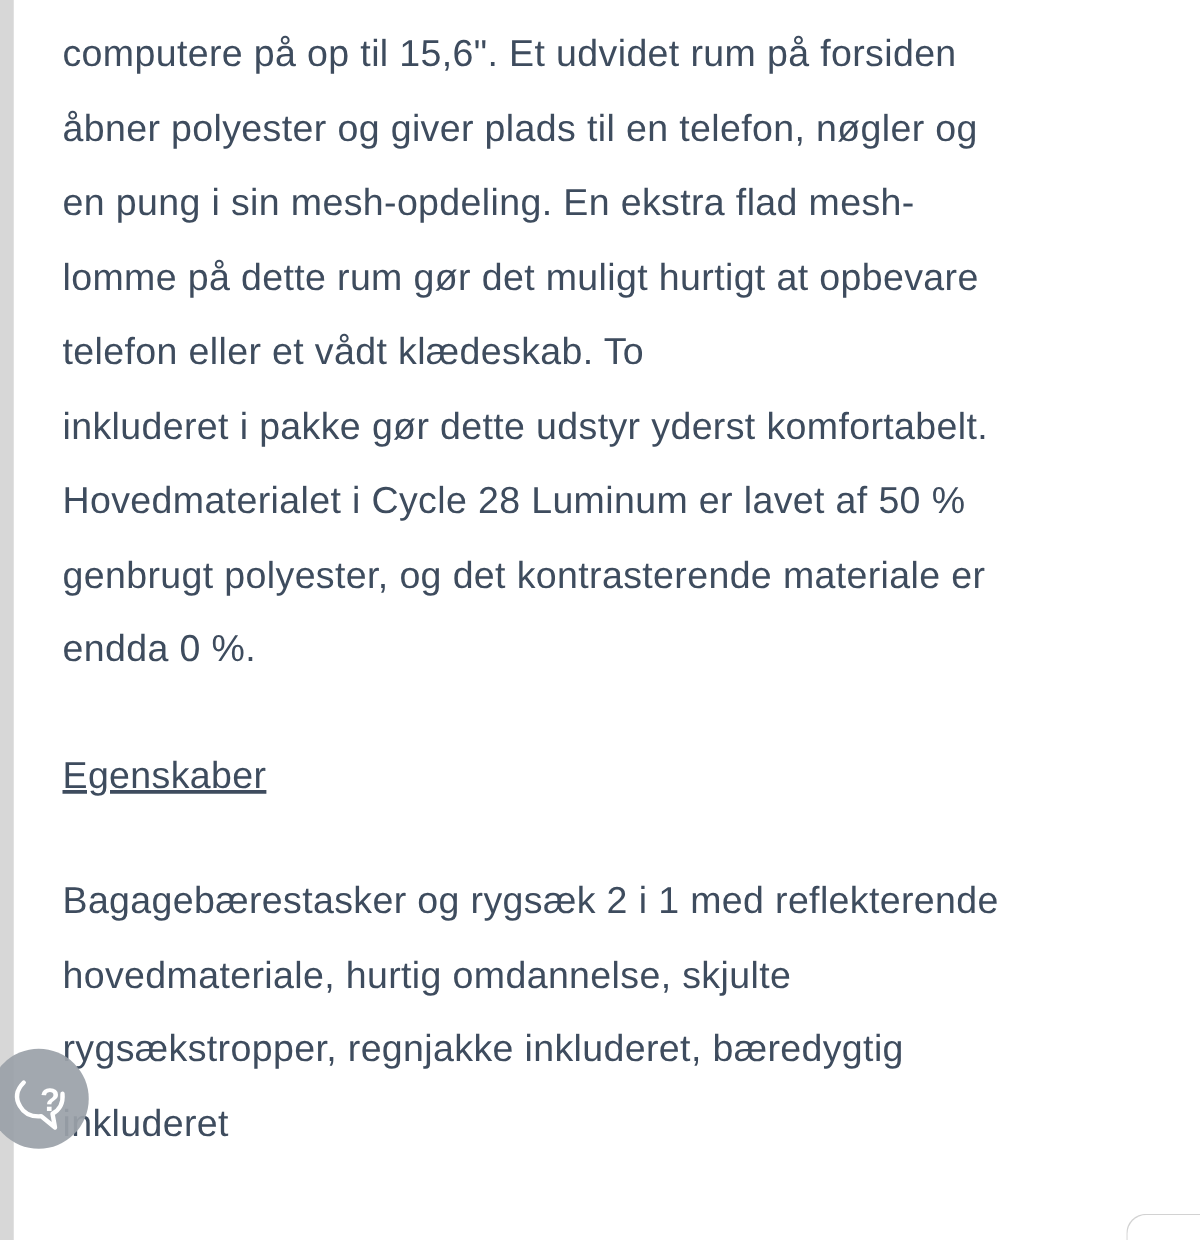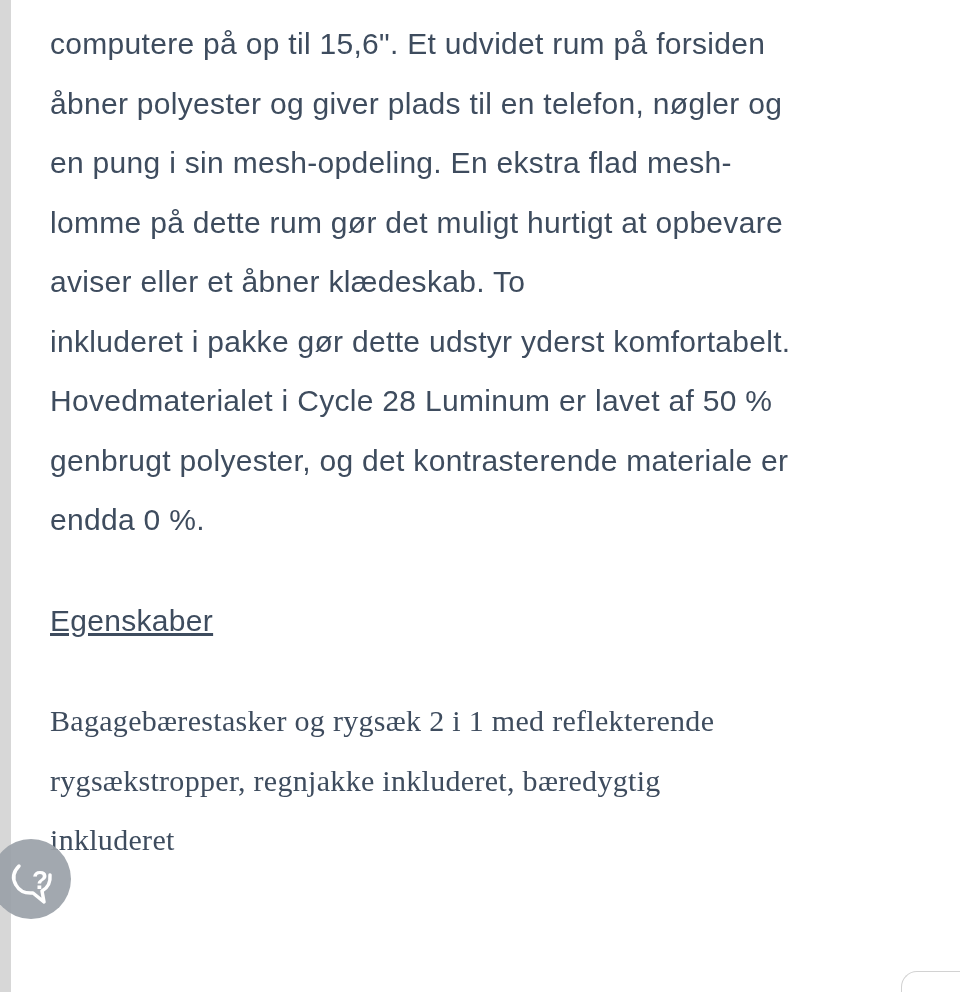--- a/index.html
+++ b/index.html
@@ -45,21 +45,20 @@
     letter-spacing: 0.3px;
     line-height: 59.5px;
     white-space: nowrap;
   }
   .heading-block {
     margin-top: 41px;
     text-decoration: underline;
   }
   .para2-block {
     margin-top: 41px;
-    font-family: Liberation Serif, serif;
   }
   .help-widget {
     position: absolute;
     left: -12px;
     top: 836px;
     width: 86px;
     height: 86px;
   }
   .corner-card {
     position: absolute;
@@ -81,33 +80,34 @@
   <div class="left-strip"></div>
 
   <div class="clipped-line">på og p</div>
 
   <div class="content">
     <div>
         <div class="text-line">computere på op til 15,6". Et udvidet rum på forsiden</div>
         <div class="text-line">åbner polyester og giver plads til en telefon, nøgler og</div>
         <div class="text-line">en pung i sin mesh-opdeling. En ekstra flad mesh-</div>
         <div class="text-line">lomme på dette rum gør det muligt hurtigt at opbevare</div>
-        <div class="text-line">aviser eller et åbner klædeskab. To</div>
+        <div class="text-line">telefon eller et vådt klædeskab. To</div>
         <div class="text-line">inkluderet i pakke gør dette udstyr yderst komfortabelt.</div>
         <div class="text-line">Hovedmaterialet i Cycle 28 Luminum er lavet af 50 %</div>
         <div class="text-line">genbrugt polyester, og det kontrasterende materiale er</div>
         <div class="text-line">endda 0 %.</div>
       </div>
 
     <div class="heading-block">
       <div class="text-line">Egenskaber</div>
     </div>
 
     <div class="para2-block">
         <div class="text-line">Bagagebærestasker og rygsæk 2 i 1 med reflekterende</div>
+        <div class="text-line">hovedmateriale, hurtig omdannelse, skjulte</div>
         <div class="text-line">rygsækstropper, regnjakke inkluderet, bæredygtig</div>
         <div class="text-line">inkluderet</div>
       </div>
   </div>
 
   <div class="help-widget">
     <svg width="86" height="86" viewBox="0 0 86 86">
       <circle cx="43" cy="43" r="40" fill="#9ba1a9" opacity="0.93"></circle>
       <path d="M31 30 q-9 9 -3 19 q5 9 17 8 l11 9 l-2 -11 q9 -5 8 -16" fill="none" stroke="#ffffff" stroke-width="3.5" stroke-linecap="round" stroke-linejoin="round"></path>
       <text x="52" y="53" font-size="26" font-weight="bold" fill="#ffffff" font-family="Liberation Sans, DejaVu Sans, sans-serif" text-anchor="middle">?</text>

